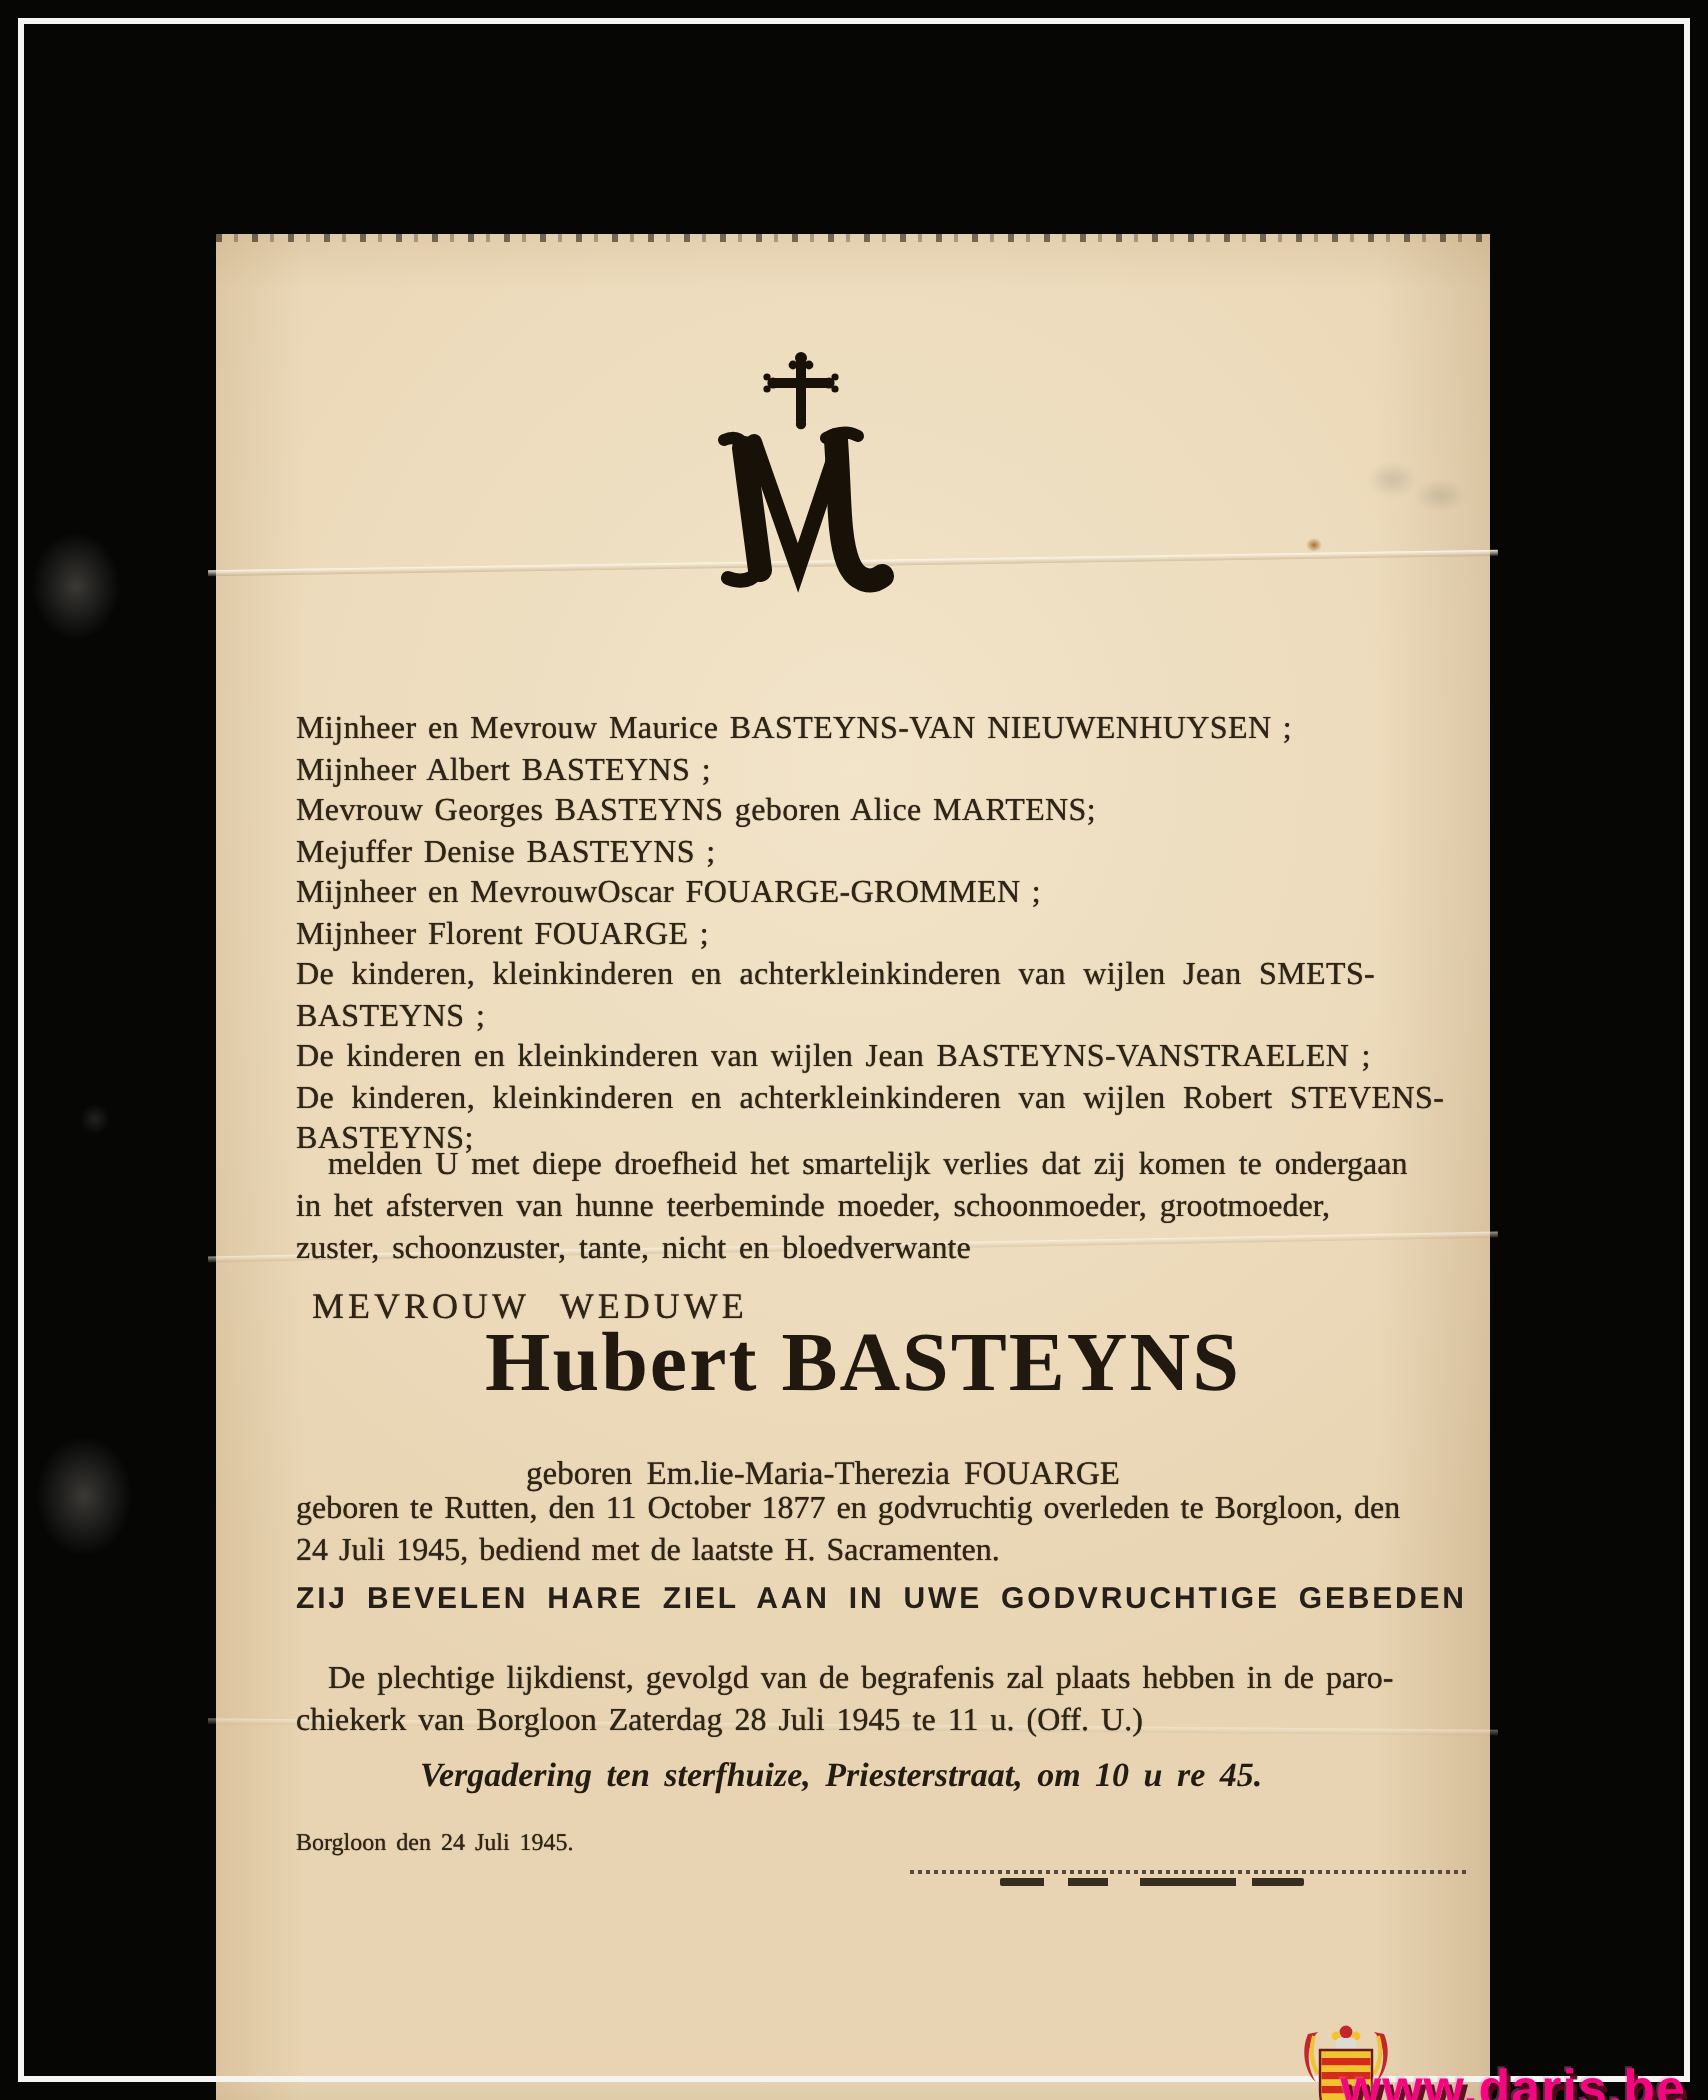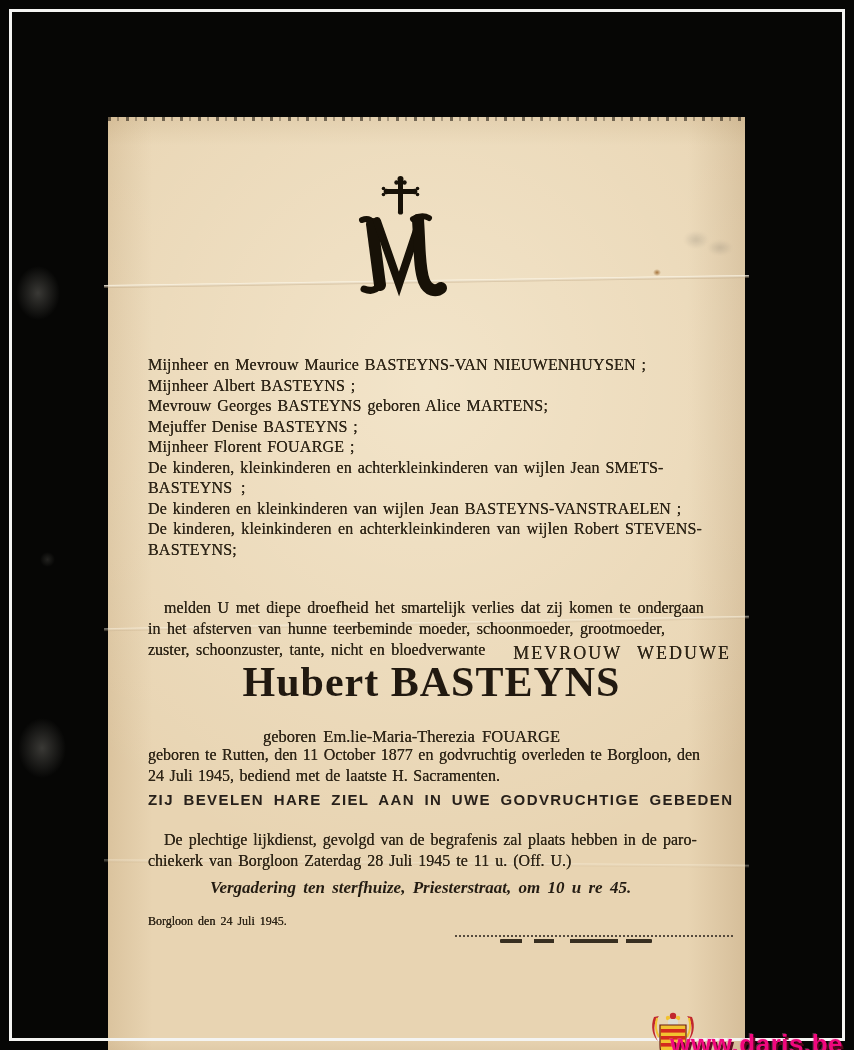--- a/index.html
+++ b/index.html
@@ -41,24 +41,24 @@
   
   .monogram{position:absolute;left:235px;top:56px;width:110px;height:124px;}
 
   
   .names{position:absolute;left:40px;top:238px;width:575px;font-size:16px;letter-spacing:.2px;word-spacing:1.5px;}
   .fline{height:20.5px;line-height:20.5px;white-space:nowrap;text-shadow:0 0 .5px currentColor;}
   .fline:nth-child(7),.fline:nth-child(10){word-spacing:4.5px;}
   .fline:nth-child(9){word-spacing:2px;}
 
   .blocktext{text-shadow:0 0 .5px currentColor;}
-  .intro{position:absolute;left:40px;top:480px;width:578px;font-size:16px;line-height:21px;
+  .intro{position:absolute;left:40px;top:455px;width:578px;font-size:16px;line-height:21px;
          white-space:pre-line;text-indent:16px;word-spacing:2.5px;}
-  .honorific{position:absolute;left:0;right:14px;top:526px;text-align:right;font-size:18px;
-         letter-spacing:2px;word-spacing:9px;}
+  .honorific{position:absolute;left:0;right:14px;top:526px;text-align:left;font-size:18px;
+         letter-spacing:2px;word-spacing:9px;padding-left:48px;}
   .deceased{position:absolute;left:0;right:6px;top:541px;margin:0;text-align:center;
          font-size:42px;font-weight:bold;letter-spacing:1px;color:#211910;padding-left:16px;}
   .maiden{position:absolute;left:0;right:30px;top:610px;text-align:center;font-size:16.5px;word-spacing:3px;}
   .lifedates{position:absolute;left:40px;top:627px;width:578px;font-size:16px;line-height:21px;
          white-space:pre-line;word-spacing:1.5px;}
   .prayer{position:absolute;left:40px;top:674px;width:590px;font-size:15px;font-weight:bold;
          font-family:"Liberation Sans","DejaVu Sans",sans-serif;letter-spacing:1.4px;word-spacing:4px;color:#27201a;}
   .service{position:absolute;left:40px;top:713px;width:578px;font-size:16px;line-height:20.5px;
          white-space:pre-line;text-indent:16px;word-spacing:2px;}
   .gathering{position:absolute;left:102px;top:761px;font-size:17px;font-weight:bold;font-style:italic;
@@ -118,20 +118,21 @@
           <path d="M75,47 C77,75 76,95 81,108 C85,118 93,119 98,115" stroke-width="12"></path>
         </g>
       </svg>
     </div>
 
     <div class="names">
       <div class="fline">Mijnheer en Mevrouw Maurice BASTEYNS-VAN NIEUWENHUYSEN ;</div>
       <div class="fline">Mijnheer Albert BASTEYNS ;</div>
       <div class="fline">Mevrouw Georges BASTEYNS geboren Alice MARTENS;</div>
       <div class="fline">Mejuffer Denise BASTEYNS ;</div>
+      <div class="fline">Mijnheer en MevrouwOscar FOUARGE-GROMMEN ;</div>
       <div class="fline">Mijnheer Florent FOUARGE ;</div>
       <div class="fline">De kinderen, kleinkinderen en achterkleinkinderen van wijlen Jean SMETS-</div>
       <div class="fline">BASTEYNS ;</div>
       <div class="fline">De kinderen en kleinkinderen van wijlen Jean BASTEYNS-VANSTRAELEN ;</div>
       <div class="fline">De kinderen, kleinkinderen en achterkleinkinderen van wijlen Robert STEVENS-</div>
       <div class="fline">BASTEYNS;</div>
     </div>
 
     <div class="intro blocktext">melden U met diepe droefheid het smartelijk verlies dat zij komen te ondergaan
 in het afsterven van hunne teerbeminde moeder, schoonmoeder, grootmoeder,

